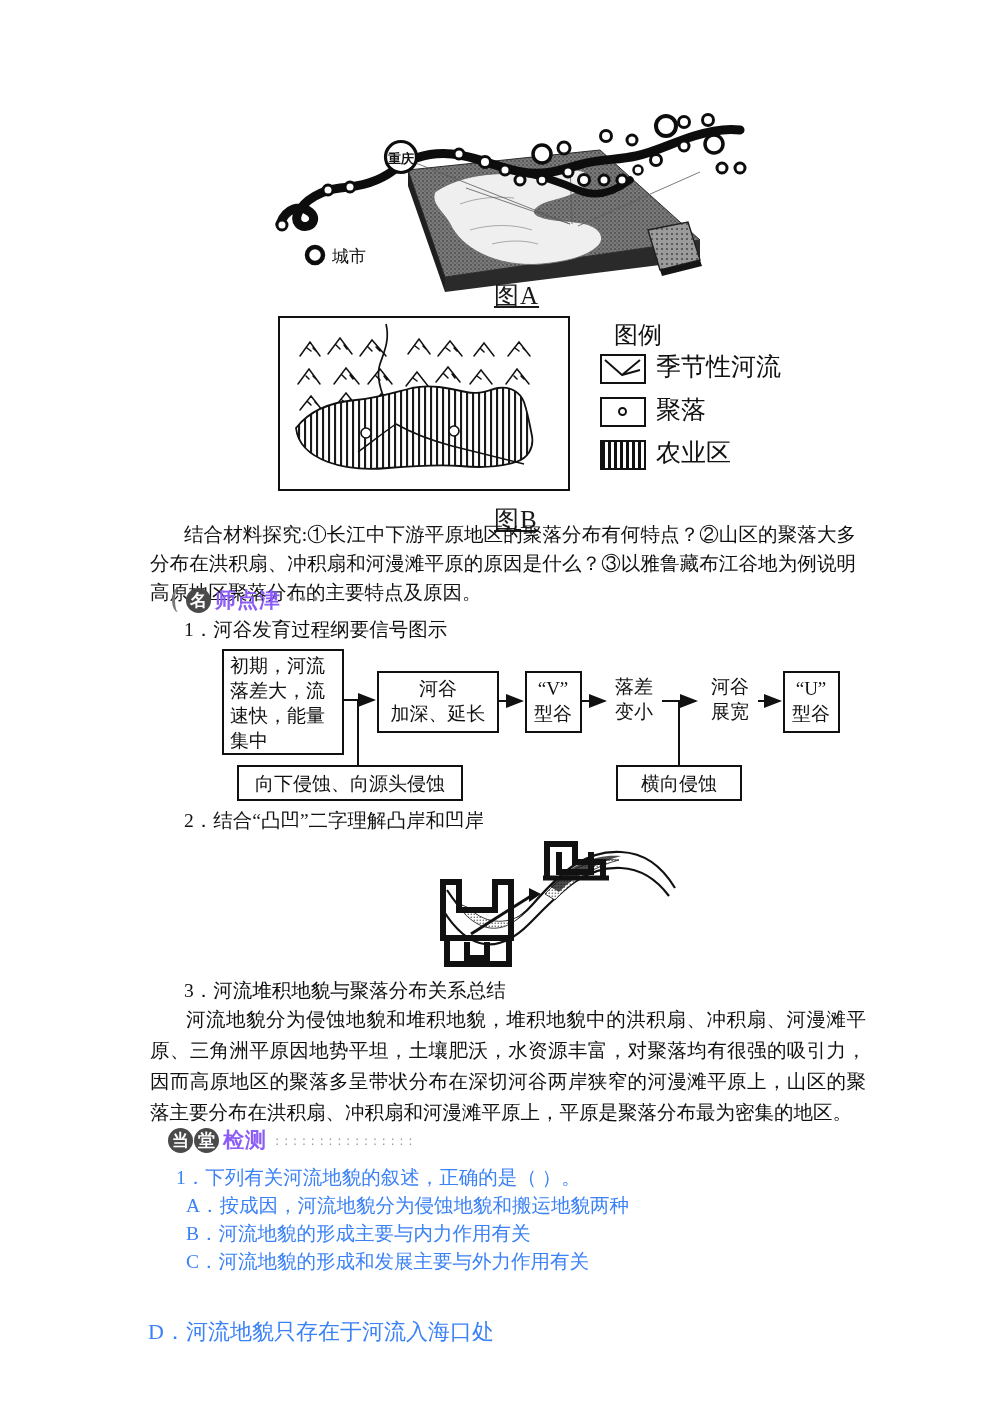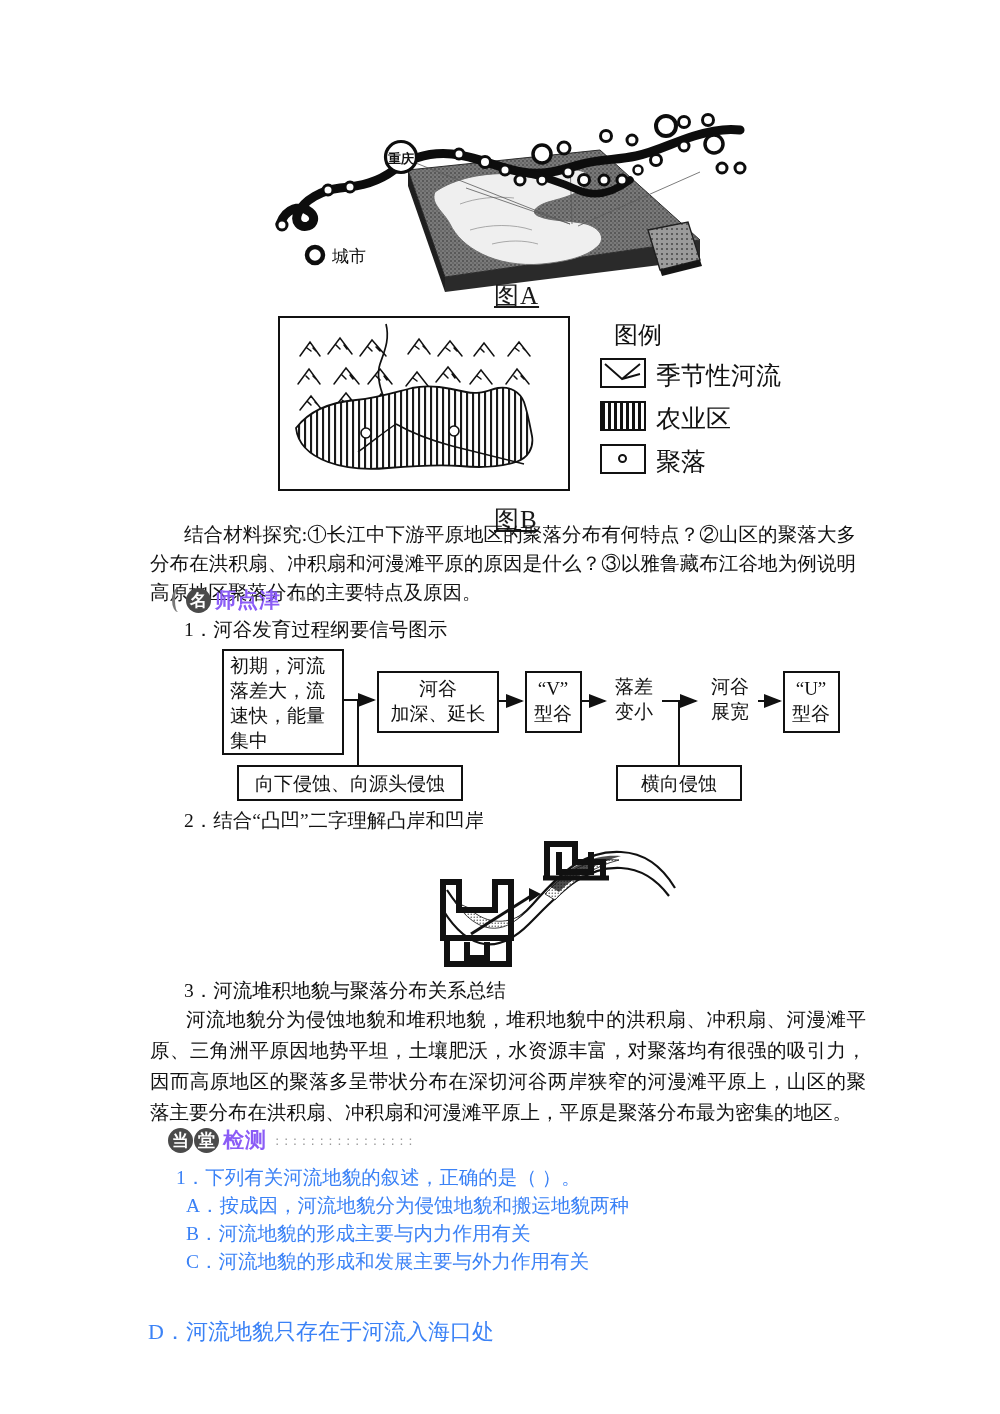--- a/index.html
+++ b/index.html
@@ -64,21 +64,21 @@
     width: 230px;
   }
   #legend-title {
     font-size: 24px;
     margin-left: 14px;
     margin-bottom: 6px;
     line-height: 1.1;
   }
   .legend-row {
     display: flex;
-    align-items: flex-end;
+    align-items: flex-start;
     margin-bottom: 9px;
     height: 34px;
   }
   .legend-sym {
     width: 46px;
     height: 30px;
     border: 2.2px solid #111;
     box-sizing: border-box;
     margin-right: 10px;
     flex: 0 0 auto;
@@ -412,29 +412,29 @@
     <div class="legend-row">
       <div class="legend-sym">
         <svg width="42" height="26" viewBox="0 0 42 26" style="display:block;">
           <path d="M3,4 L20,19 L38,4 M20,19 L38,14" fill="none" stroke="#111" stroke-width="1.9"></path>
         </svg>
       </div>
       <div class="legend-label">季节性河流</div>
     </div>
 
     <div class="legend-row">
-      <div class="legend-sym sym-hatch"></div>
-      <div class="legend-label">农业区</div>
-    </div>
-
-    <div class="legend-row">
       <div class="legend-sym">
         <span class="sym-dot"></span>
       </div>
       <div class="legend-label">聚落</div>
+    </div>
+
+    <div class="legend-row">
+      <div class="legend-sym sym-hatch"></div>
+      <div class="legend-label">农业区</div>
     </div>
   </div>
 
   <div class="bodytext" id="explore">结合材料探究:①长江中下游平原地区的聚落分布有何特点？②山区的聚落大多分布在洪积扇、冲积扇和河漫滩平原的原因是什么？③以雅鲁藏布江谷地为例说明高原地区聚落分布的主要特点及原因。</div>
 
   <div class="sec-badge-line" id="mingshi-head">
     <span class="badge-swoosh"></span>
     <span class="badge-char">名</span>
     <span class="badge-rest">师点津</span>
     <span class="dots-tail">•••</span>

